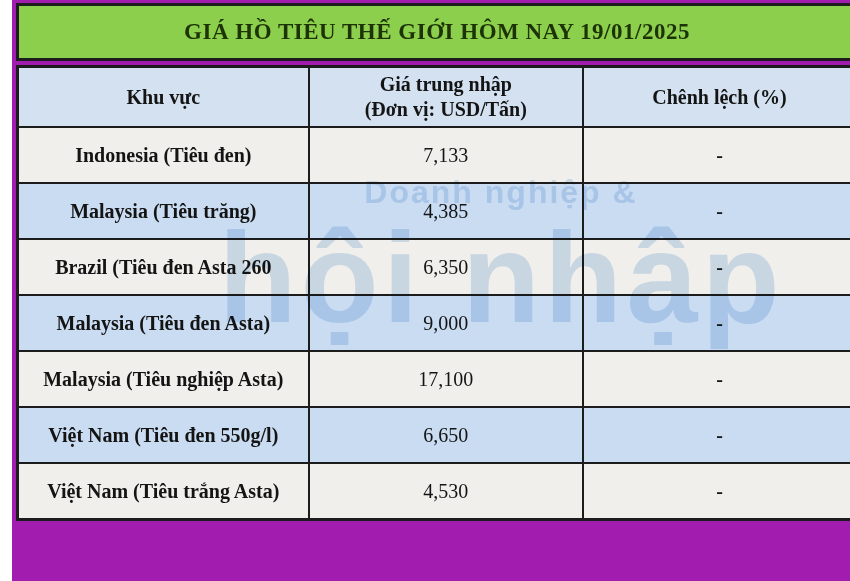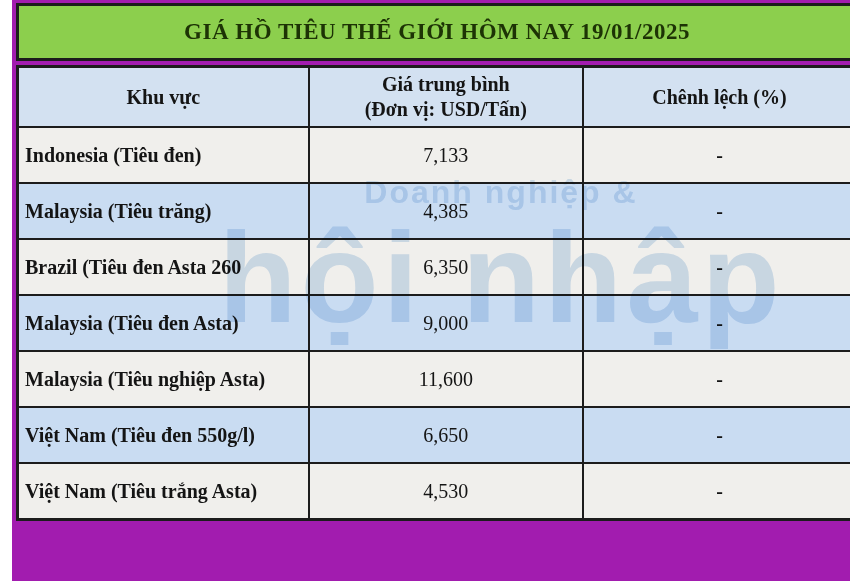--- a/index.html
+++ b/index.html
@@ -39,21 +39,21 @@
     font-size:20px;
     overflow:hidden;
   }
   table.price th{
     height:58px;
     background:var(--header-bg,#d3e1f1);
     font-weight:bold;
     text-align:center;
     line-height:1.25;
   }
-  table.price td{height:54px;}
+  table.price td{height:54px;text-align:center;}
   td.region{font-weight:bold;text-align:left;padding-left:8px;}
   td.price{text-align:center;}
   td.change{text-align:center;font-weight:bold;}
   tbody tr:nth-child(odd) td{background:var(--row-gray,#f0efec);}
   tbody tr:nth-child(even) td{background:var(--row-blue,#c9dcf2);}
   .hdr-sub{display:block;font-weight:bold;}
   .watermark{
     position:absolute;
     top:176px;left:164px;width:650px;
     z-index:3;
@@ -78,21 +78,21 @@
   <table class="price">
     <colgroup>
       <col style="width:34.7%">
       <col style="width:32.7%">
       <col style="width:32.6%">
     </colgroup>
     <thead>
       <tr>
         <th>Khu vực</th>
         <th>
-          <span class="hdr-sub">Giá trung bình</span>
+          <span class="hdr-sub">Giá trung nhập</span>
           <span class="hdr-sub">(Đơn vị: USD/Tấn)</span>
         </th>
         <th>Chênh lệch (%)</th>
       </tr>
     </thead>
     <tbody>
       <tr>
         <td class="region">Indonesia (Tiêu đen)</td>
         <td class="price">7,133</td>
         <td class="change">-</td>
@@ -107,21 +107,21 @@
         <td class="price">6,350</td>
         <td class="change">-</td>
       </tr>
       <tr>
         <td class="region">Malaysia (Tiêu đen Asta)</td>
         <td class="price">9,000</td>
         <td class="change">-</td>
       </tr>
       <tr>
         <td class="region">Malaysia (Tiêu nghiệp Asta)</td>
-        <td class="price">11,600</td>
+        <td class="price">17,100</td>
         <td class="change">-</td>
       </tr>
       <tr>
         <td class="region">Việt Nam (Tiêu đen 550g/l)</td>
         <td class="price">6,650</td>
         <td class="change">-</td>
       </tr>
       <tr>
         <td class="region">Việt Nam (Tiêu trắng Asta)</td>
         <td class="price">4,530</td>

